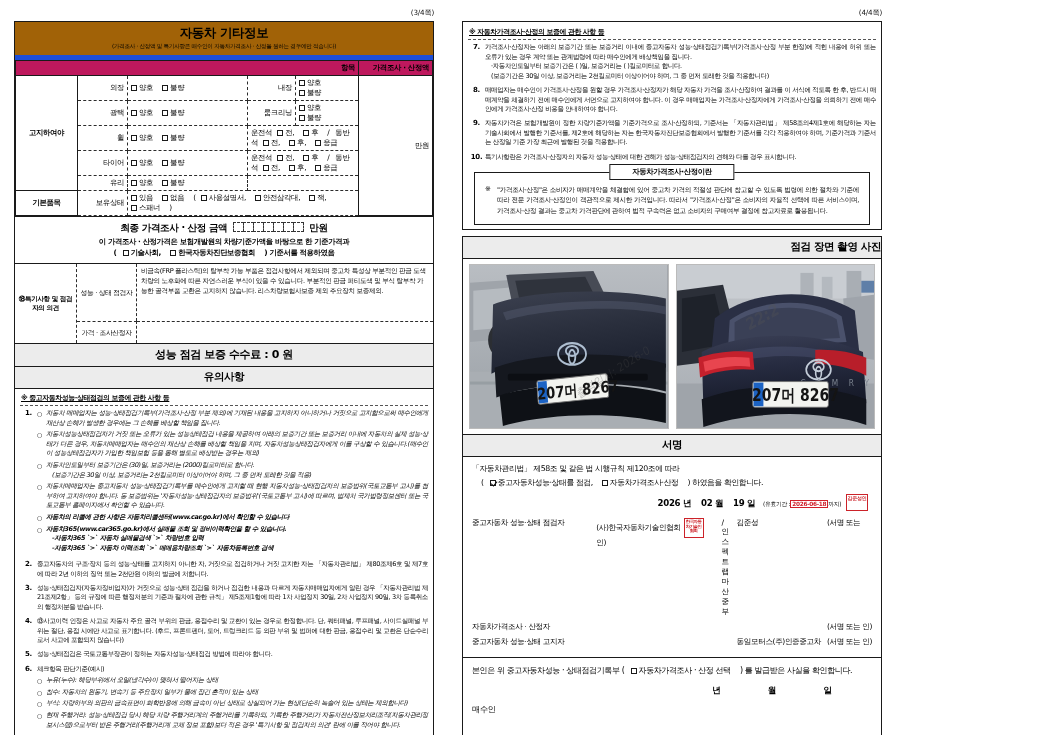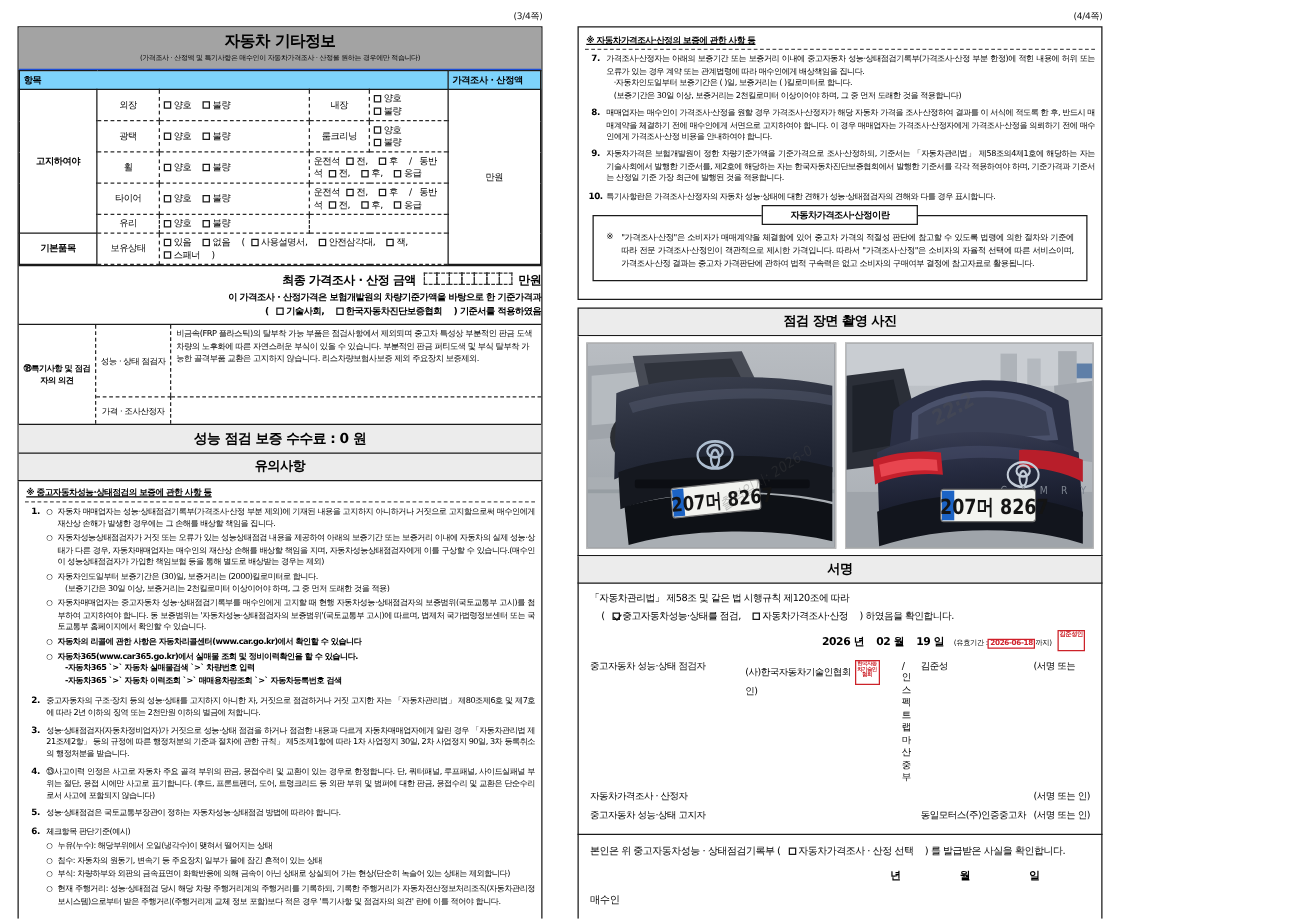--- a/index.html
+++ b/index.html
@@ -24,67 +24,67 @@
   }
   .pagenum {
     text-align: right;
     font-size: 7.2px;
     color: #111;
     margin-bottom: 3px;
     letter-spacing: -0.2px;
   }
   .frame { border: 1.4px solid #1a1a1a; }
   .bandhdr {
-    background: #a3a3a3;
-    border-bottom: 1px solid #1d4ed8;
+    background: #a16207;
+    border-bottom: 5px solid #1d4ed8;
     text-align: center;
     padding: 3px 0 4px 0;
   }
   .bandhdr .t1 { font-size: 12.5px; font-weight: bold; letter-spacing: -0.4px; }
   .bandhdr .t2 { font-size: 5.6px; margin-top: 1px; letter-spacing: -0.3px; }
 
   table.grid { width: 100%; border-collapse: collapse; table-layout: fixed; }
   table.grid td, table.grid th {
     border: 1px dashed #2b2b2b;
     font-size: 7.4px;
     padding: 2px 3px;
     letter-spacing: -0.35px;
     vertical-align: middle;
   }
   .solidb { border: 1px solid #1a1a1a !important; }
   .hdrcell {
-    background: #7dd3fc;
-    text-align: left;
+    background: #be185d;
+    text-align: right;
     font-weight: bold;
     font-size: 7.6px;
     border: 1px solid #1a1a1a !important;
   }
   .lbl { text-align: center; font-weight: bold; }
-  .ctr { text-align: center; margin-top: 12px; }
+  .ctr { text-align: right; margin-top: 12px; }
   .cb {
     display: inline-block;
     width: 6px; height: 6px;
     border: 1px solid #1a1a1a;
     background: #fff;
     margin-right: 2px;
     position: relative;
     top: 1px;
   }
   .cb.checked::after {
     content: "";
     position: absolute;
     left: 1px; top: -1px;
     width: 3px; height: 5px;
     border-right: 1.3px solid #111;
     border-bottom: 1.3px solid #111;
     transform: rotate(40deg);
   }
   .opt { white-space: nowrap; margin-right: 7px; display: inline-block; }
 
-  .priceband { border-top: 1px solid #1a1a1a; padding: 4px 0 5px 0; text-align: right; }
+  .priceband { border-top: 1px solid #1a1a1a; padding: 4px 0 5px 0; text-align: center; }
   .priceband .l1 { font-size: 9.6px; font-weight: bold; letter-spacing: -0.4px; }
   .priceband .l2 { font-size: 7.4px; font-weight: bold; margin-top: 2px; letter-spacing: -0.4px; }
   .priceband .l3 { font-size: 7.4px; font-weight: bold; margin-top: 1px; letter-spacing: -0.4px; }
   .amtbox { display: inline-block; margin: 0 3px; position: relative; top: 1px; }
   .amtbox span {
     display: inline-block; width: 11px; height: 10px;
     border: 1px dashed #333; margin-right: -1px;
   }
 
   .opinrow { display: flex; border-top: 1px solid #1a1a1a; }
@@ -122,45 +122,45 @@
     letter-spacing: -0.4px; margin: 1px 0 2px 1px;
   }
   .dashsep { border-top: 1px dashed #555; margin: 1px 0 3px 0; }
   ol.items { list-style: none; margin: 0; padding: 0; }
   ol.items > li { display: flex; margin-bottom: 4.5px; }
   .num { width: 17px; flex: none; font-size: 7px; font-weight: bold; text-align: center; letter-spacing: -0.3px; }
   .bodytxt { flex: 1; font-size: 6.5px; line-height: 1.48; letter-spacing: -0.38px; text-align: justify; }
   ul.subs { list-style: none; margin: 0; padding: 0; }
   ul.subs > li { display: flex; margin-bottom: 2px; }
   .bullet { width: 9px; flex: none; font-size: 6px; line-height: 1.6; }
-  .subtxt { flex: 1; font-size: 6.5px; line-height: 1.48; letter-spacing: -0.38px; }
+  .subtxt { flex: 1; font-size: 6.5px; line-height: 1.48; letter-spacing: -0.38px; font-style: italic; }
   .indent { padding-left: 6px; display: block; }
   .bld { font-weight: bold; }
 
   .footnote {
     text-align: right; font-size: 6.4px; margin-top: 4px; letter-spacing: -0.3px; color: #111;
   }
 
   
   .rbox { border: 1.4px solid #1a1a1a; padding: 4px 5px; }
-  .defbox-wrap { position: relative; margin: 10px 6px 10px 6px; }
+  .defbox-wrap { position: relative; margin: 10px 6px 0 6px; }
   .defbox-title {
     position: absolute; top: -8px; left: 50%; transform: translateX(-50%);
     background: #fff; border: 1px solid #1a1a1a;
     font-size: 7.4px; font-weight: bold; padding: 2px 22px; letter-spacing: -0.4px;
     white-space: nowrap;
   }
   .defbox { border: 1.2px solid #1a1a1a; padding: 12px 10px 8px 10px; }
   .defbox .row { display: flex; }
   .defbox .mk { width: 12px; flex: none; font-size: 7px; }
   .defbox .tx { flex: 1; font-size: 6.6px; line-height: 1.55; letter-spacing: -0.35px; text-align: justify; }
 
   .photohdr {
     background: #ececec; border: 1.3px solid #1a1a1a;
-    text-align: center; font-size: 10.5px; font-weight: bold;
+    text-align: right; font-size: 10.5px; font-weight: bold;
     padding: 3px 0 4px 0; letter-spacing: -0.4px;
   }
   .photorow { border: 1.3px solid #1a1a1a; border-top: none; display: flex; gap: 7px; padding: 5px 6px; background:#fff; }
   .photo { flex: 1; height: 165px; position: relative; overflow: hidden; background: #8d9198; border:1px solid #bbb;}
 
   .sighdr {
     background: #ececec; border: 1.3px solid #1a1a1a; border-top: none;
     text-align: center; font-size: 10.5px; font-weight: bold;
     padding: 3px 0 4px 0; letter-spacing: -0.4px;
   }

